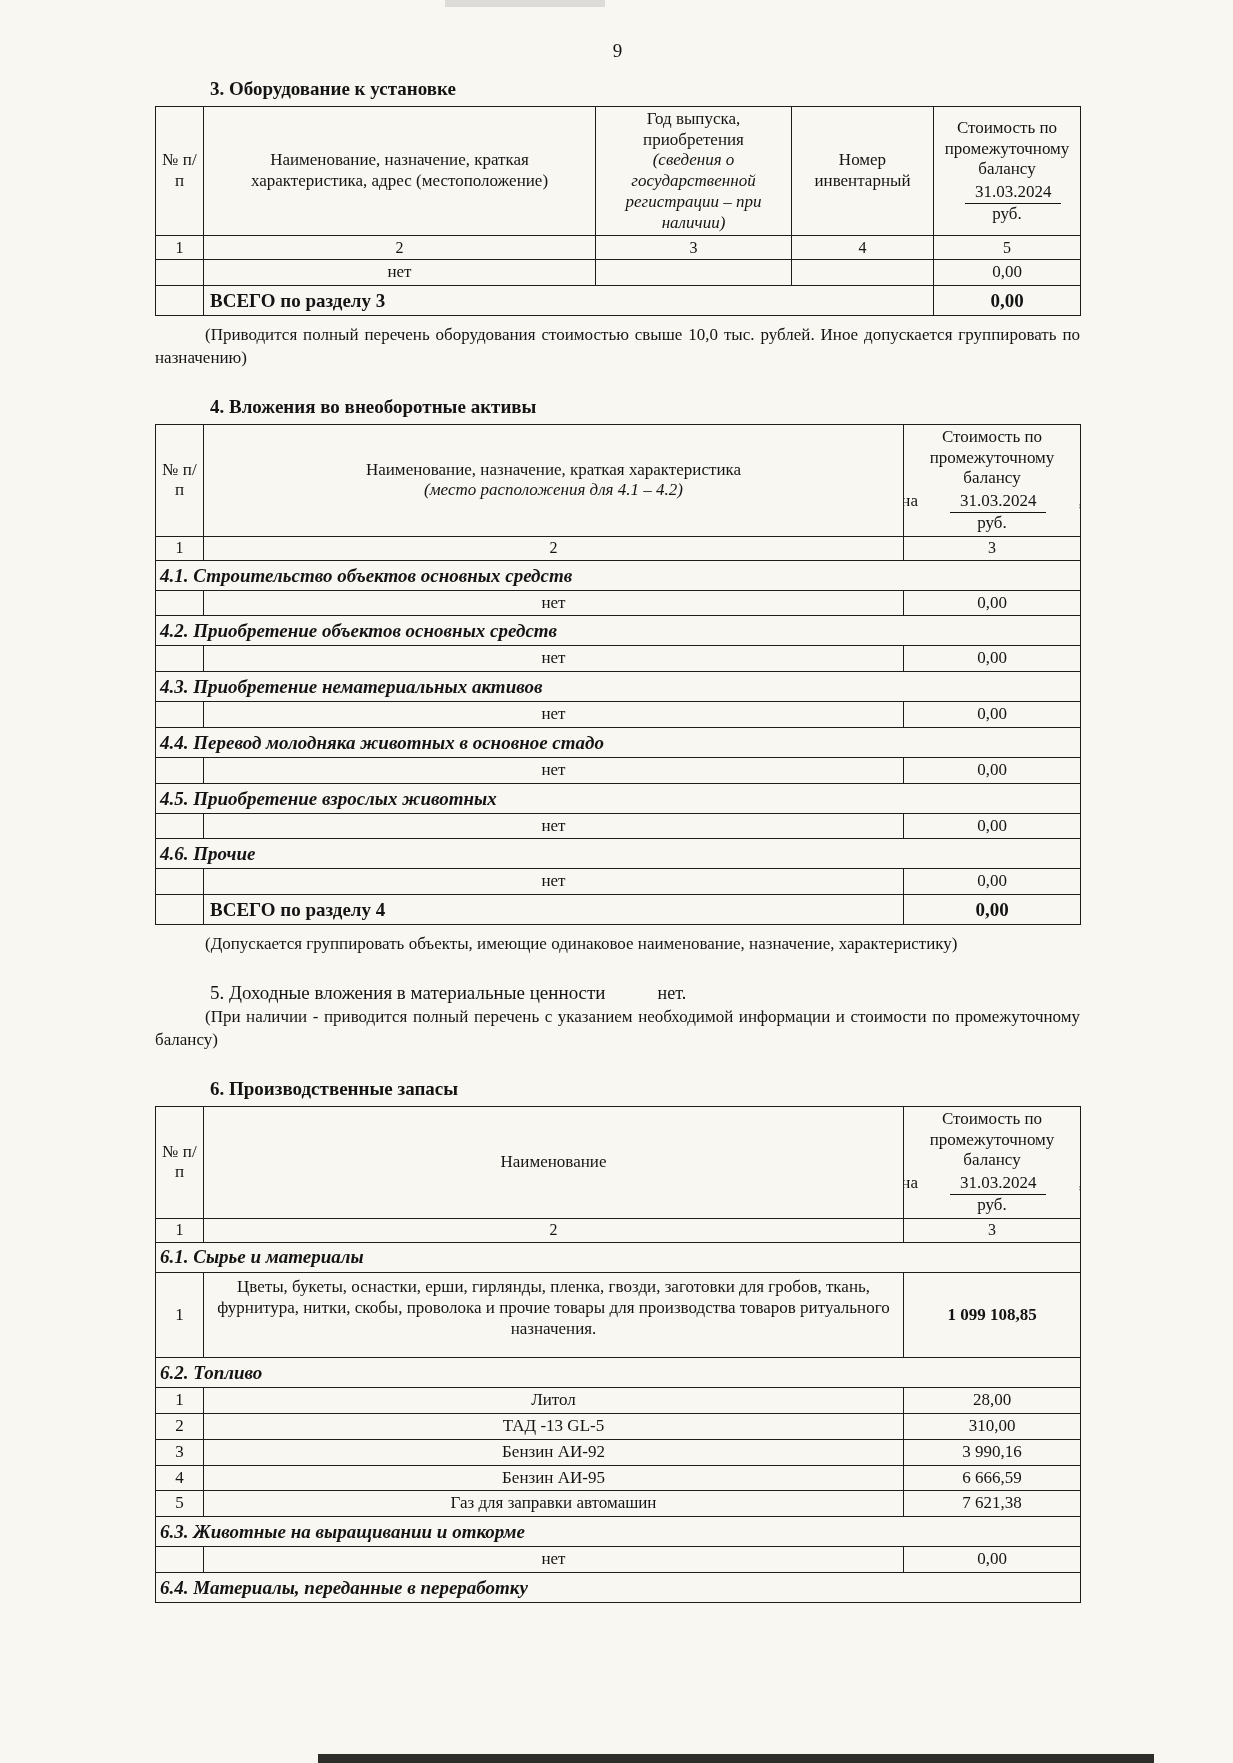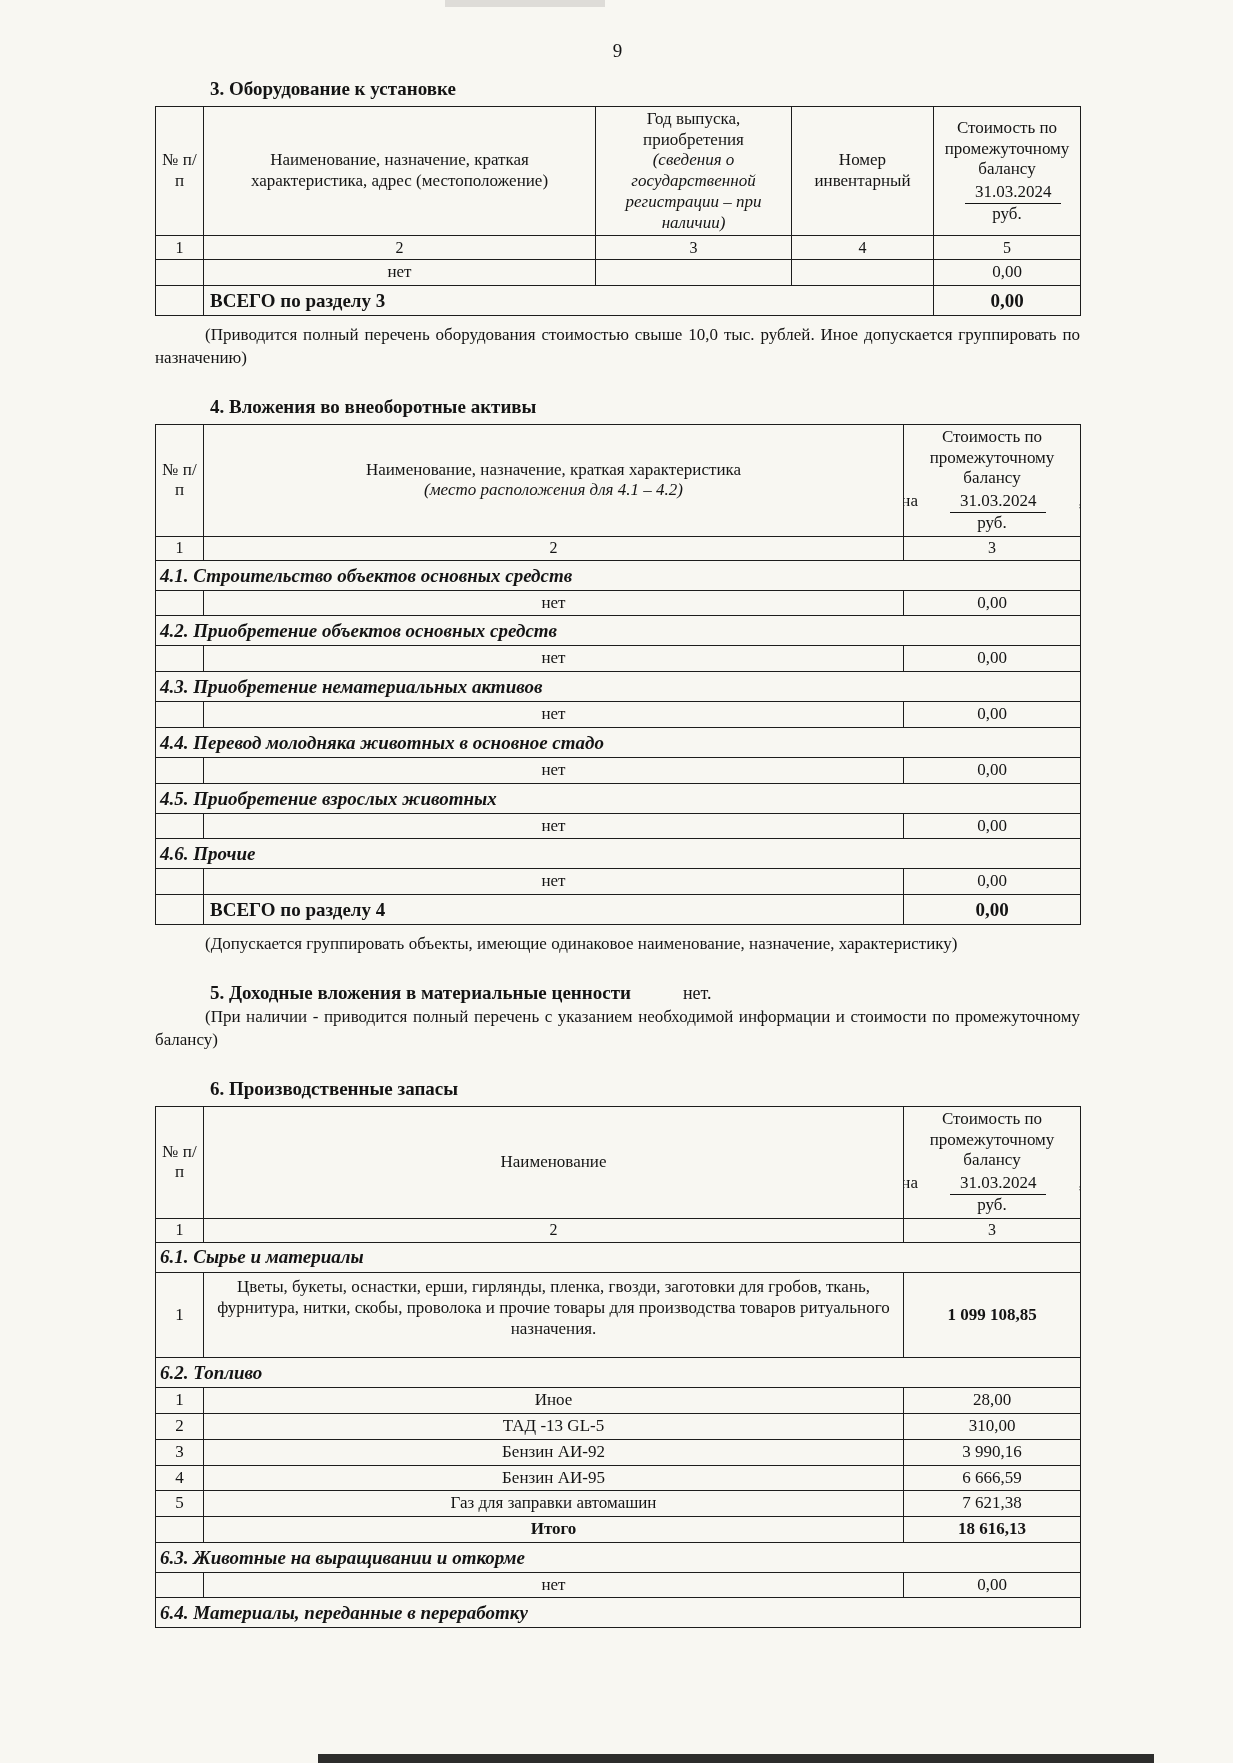--- a/index.html
+++ b/index.html
@@ -44,21 +44,21 @@
   .bold { font-weight:bold; }
   .total-row td { height:30px; }
   .total-label { font-weight:bold; font-size:19px; }
   .total-val { font-weight:bold; font-size:19px; text-align:center; }
   .note {
     font-size:17px; line-height:1.35;
     text-align:justify; text-indent:50px;
     margin-top:8px;
   }
   .sec5-line { margin:26px 0 2px 55px; font-size:19px; }
-  .sec5-title { font-weight:bold; }
+  .sec5-title { font-weight:normal; }
   .sec5-val { margin-left:52px; font-weight:normal; font-size:18px; }
 
   .cost-line {
     display:flex; justify-content:center; align-items:baseline;
     gap:32px; margin-top:2px;
   }
   .cost-date { border-bottom:1.4px solid #141414; padding:0 10px; }
 
   .multi { line-height:1.25; padding-top:3px; padding-bottom:18px; }
 
@@ -263,21 +263,21 @@
           <td class="c">1</td>
           <td class="name multi">Цветы, букеты, оснастки, ерши, гирлянды, пленка, гвозди, заготовки для гробов, ткань, фурнитура, нитки, скобы, проволока и прочие товары для производства товаров ритуального назначения.</td>
           <td class="c bold">1 099 108,85</td>
         </tr>
 
         <tr class="sub-row">
           <td colspan="3" class="sub">6.2. Топливо</td>
         </tr>
         <tr class="item-row">
           <td class="c">1</td>
-          <td class="name">Иное</td>
+          <td class="name">Литол</td>
           <td class="c">28,00</td>
         </tr>
         <tr class="item-row">
           <td class="c">2</td>
           <td class="name">ТАД -13 GL-5</td>
           <td class="c">310,00</td>
         </tr>
         <tr class="item-row">
           <td class="c">3</td>
           <td class="name">Бензин АИ-92</td>
@@ -286,25 +286,20 @@
         <tr class="item-row">
           <td class="c">4</td>
           <td class="name">Бензин АИ-95</td>
           <td class="c">6 666,59</td>
         </tr>
         <tr class="item-row">
           <td class="c">5</td>
           <td class="name">Газ для заправки автомашин</td>
           <td class="c">7 621,38</td>
         </tr>
-        <tr class="item-row">
-          <td></td>
-          <td class="name bold">Итого</td>
-          <td class="c bold">18 616,13</td>
-        </tr>
 
         <tr class="sub-row">
           <td colspan="3" class="sub">6.3. Животные на выращивании и откорме</td>
         </tr>
         <tr class="item-row">
           <td></td>
           <td class="name">нет</td>
           <td class="c">0,00</td>
         </tr>
 

